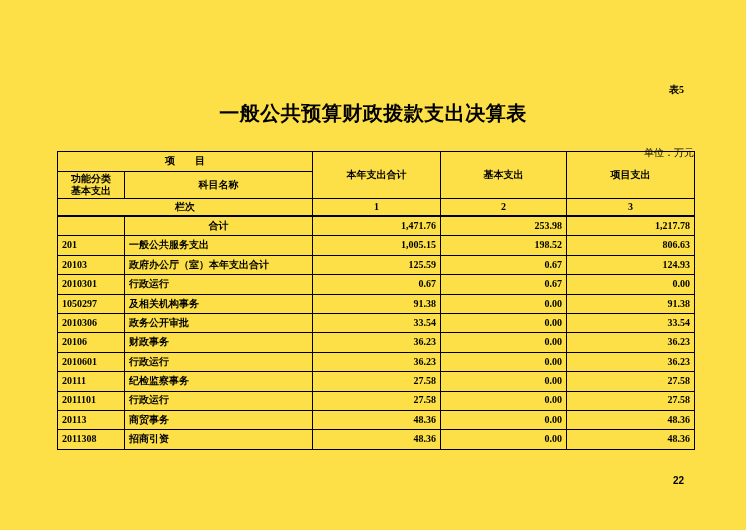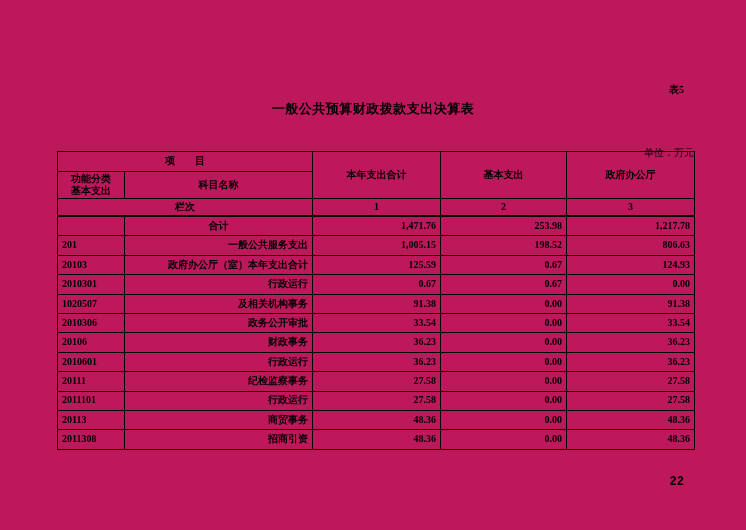--- a/index.html
+++ b/index.html
@@ -1,38 +1,38 @@
 <!DOCTYPE html>
 <html><head>
 <meta charset="utf-8">
 <style>
   html, body { margin: 0; padding: 0; background: #ffffff; }
   .page {
     position: relative;
     width: 746px;
     height: 530px;
-    background: #be185d;
+    background: #fde047;
     font-family: "Liberation Serif", "DejaVu Serif", serif;
     color: #000000;
     overflow: hidden;
   }
   .sheet-label {
     position: absolute;
     top: 83px;
     right: 62px;
     font-size: 10px;
     font-weight: bold;
   }
   .doc-title {
     position: absolute;
     top: 100px;
     left: 0;
     width: 746px;
     text-align: center;
-    font-size: 13px;
+    font-size: 20px;
     font-weight: bold;
     letter-spacing: 0.5px;
   }
   .meta-dept {
     position: absolute;
     top: 131px;
     left: 57px;
     font-size: 10px;
     font-weight: bold;
   }
@@ -67,30 +67,30 @@
   tr.hrow2 td { height: 26px; text-align: center; }
   td.code-head {
     text-align: left;
     padding-left: 4px;
     font-size: 9.5px;
   }
   td.code-head span { display: block; }
   tr.lanci td { height: 16px; text-align: center; border-bottom-width: 2px; font-family: Liberation Serif, serif; }
   tr.datarow td { height: 18.4px; }
   td.code-cell { text-align: left; padding-left: 4px; }
-  td.name-cell { text-align: right; padding-left: 6px; }
+  td.name-cell { text-align: left; padding-left: 6px; }
   td.name-total { text-align: center; margin-left: 26px; }
   td.num-cell { text-align: right; padding-right: 7px; }
   .page-num {
     position: absolute;
     top: 475px;
     right: 62px;
-    font-size: 12px;
-    font-weight: bold;
-    font-family: Liberation Mono, monospace;
+    font-size: 10px;
+    font-weight: bold;
+    font-family: Liberation Sans, sans-serif;
   }
 </style>
 </head>
 <body>
 
 <div class="page">
 
   <div class="sheet-label">表5</div>
 
   <div class="doc-title">一般公共预算财政拨款支出决算表</div>
@@ -104,21 +104,21 @@
       <col style="width:188px">
       <col style="width:128px">
       <col style="width:126px">
       <col style="width:128px">
     </colgroup>
     <tbody>
       <tr class="hrow1">
         <td colspan="2">项　　目</td>
         <td rowspan="2">本年支出合计</td>
         <td rowspan="2">基本支出</td>
-        <td rowspan="2">政府办公厅</td>
+        <td rowspan="2">项目支出</td>
       </tr>
       <tr class="hrow2">
         <td class="code-head">
           <span>功能分类</span>
           <span>基本支出</span>
         </td>
         <td>科目名称</td>
       </tr>
       <tr class="lanci">
         <td colspan="2">栏次</td>
@@ -148,21 +148,21 @@
         <td class="num-cell">124.93</td>
       </tr>
       <tr class="datarow">
         <td class="code-cell">2010301</td>
         <td class="name-cell">行政运行</td>
         <td class="num-cell">0.67</td>
         <td class="num-cell">0.67</td>
         <td class="num-cell">0.00</td>
       </tr>
       <tr class="datarow">
-        <td class="code-cell">1020507</td>
+        <td class="code-cell">1050297</td>
         <td class="name-cell">及相关机构事务</td>
         <td class="num-cell">91.38</td>
         <td class="num-cell">0.00</td>
         <td class="num-cell">91.38</td>
       </tr>
       <tr class="datarow">
         <td class="code-cell">2010306</td>
         <td class="name-cell">政务公开审批</td>
         <td class="num-cell">33.54</td>
         <td class="num-cell">0.00</td>

